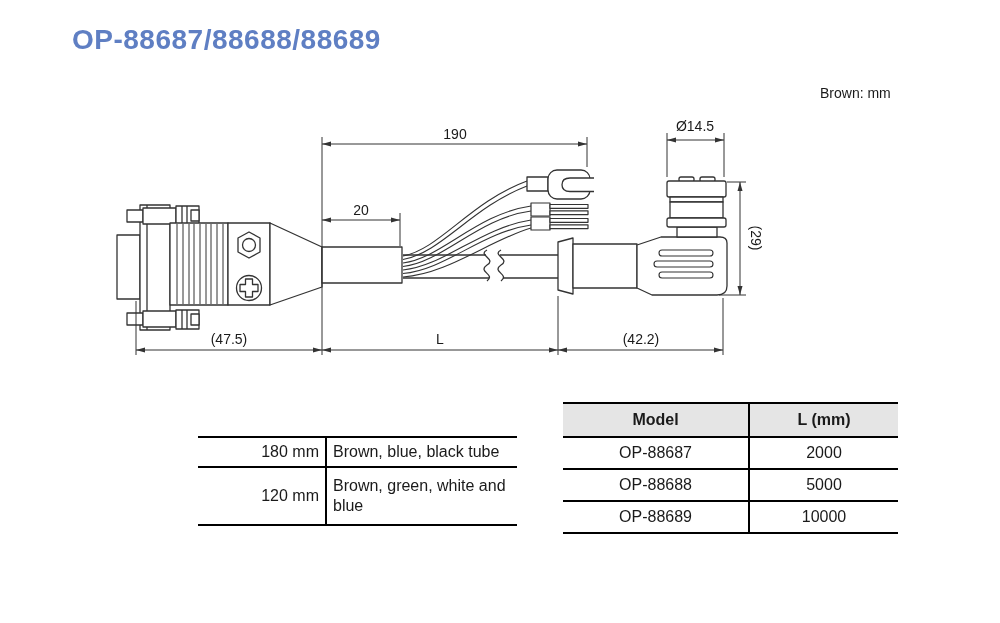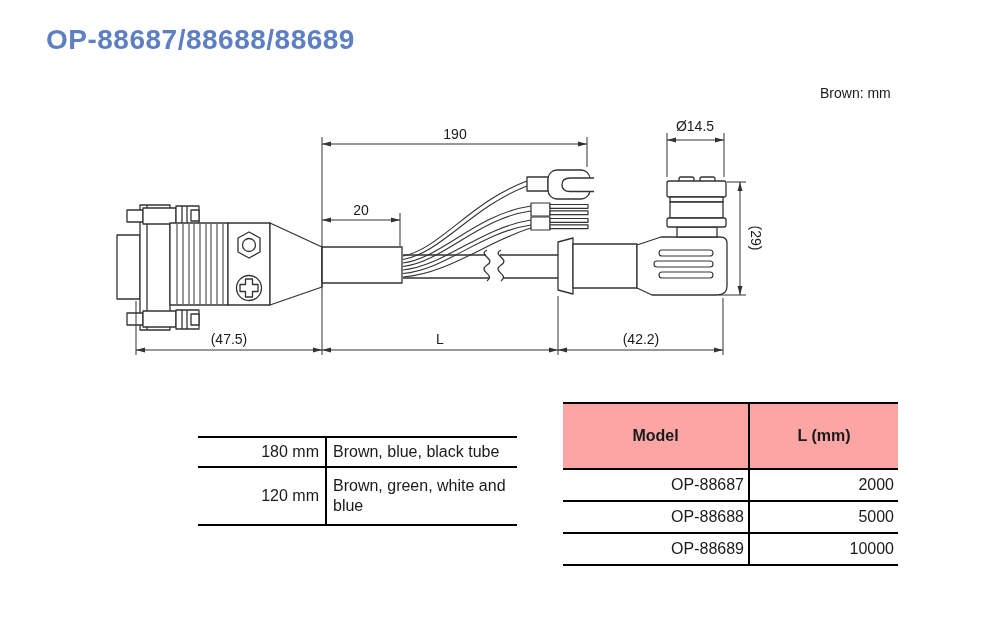--- a/index.html
+++ b/index.html
@@ -1,21 +1,21 @@
 <!DOCTYPE html>
 <html><head>
 <meta charset="utf-8">
 <style>
   html,body{margin:0;padding:0;}
   body{
     width:1000px;height:623px;position:relative;background:#ffffff;
     font-family:"Liberation Sans", sans-serif;color:#1a1a1a;overflow:hidden;
   }
   .page-title{
-    position:absolute;left:46px;top:24px;margin:0;
+    position:absolute;left:72px;top:24px;margin:0;
     font-size:28px;font-weight:bold;color:#5f7fc3;letter-spacing:.5px;
   }
   .unit-note{position:absolute;left:820px;top:85px;font-size:14px;}
   .drawing{position:absolute;left:0;top:0;}
 
   
   .wire-table{
     position:absolute;left:198px;top:436px;width:319px;
     border-collapse:collapse;font-size:16px;table-layout:fixed;
   }
@@ -27,26 +27,26 @@
   .wire-table tr:first-child td{height:20px;}
   .wire-table tr:nth-child(2) td{height:48px;}
   .wire-table tr:nth-child(3) td{height:46px;}
 
   
   .model-table{
     position:absolute;left:563px;top:402px;width:317px;
     border-collapse:collapse;font-size:16px;text-align:center;table-layout:fixed;
   }
   .model-table th{
-    background:#fca5a5;font-weight:bold;
+    background:#e5e5e5;font-weight:bold;
     border-top:2px solid #000;border-bottom:2px solid #000;
-    height:30px;padding:17px 4px;
+    height:30px;padding:1px 4px;
   }
   .model-table td{
-    border-bottom:2px solid #000;height:28px;padding:1px 4px;text-align:right;
+    border-bottom:2px solid #000;height:28px;padding:1px 4px;
   }
   .model-table th:first-child,.model-table td:first-child{border-right:2px solid #000;width:177px;}
   .model-table th:last-child,.model-table td:last-child{width:140px;}
 
   svg text{font-family:"Liberation Sans", sans-serif;font-size:14px;fill:#1a1a1a;}
 </style>
 </head>
 <body>
 
 <h1 class="page-title">OP-88687/88688/88689</h1>

